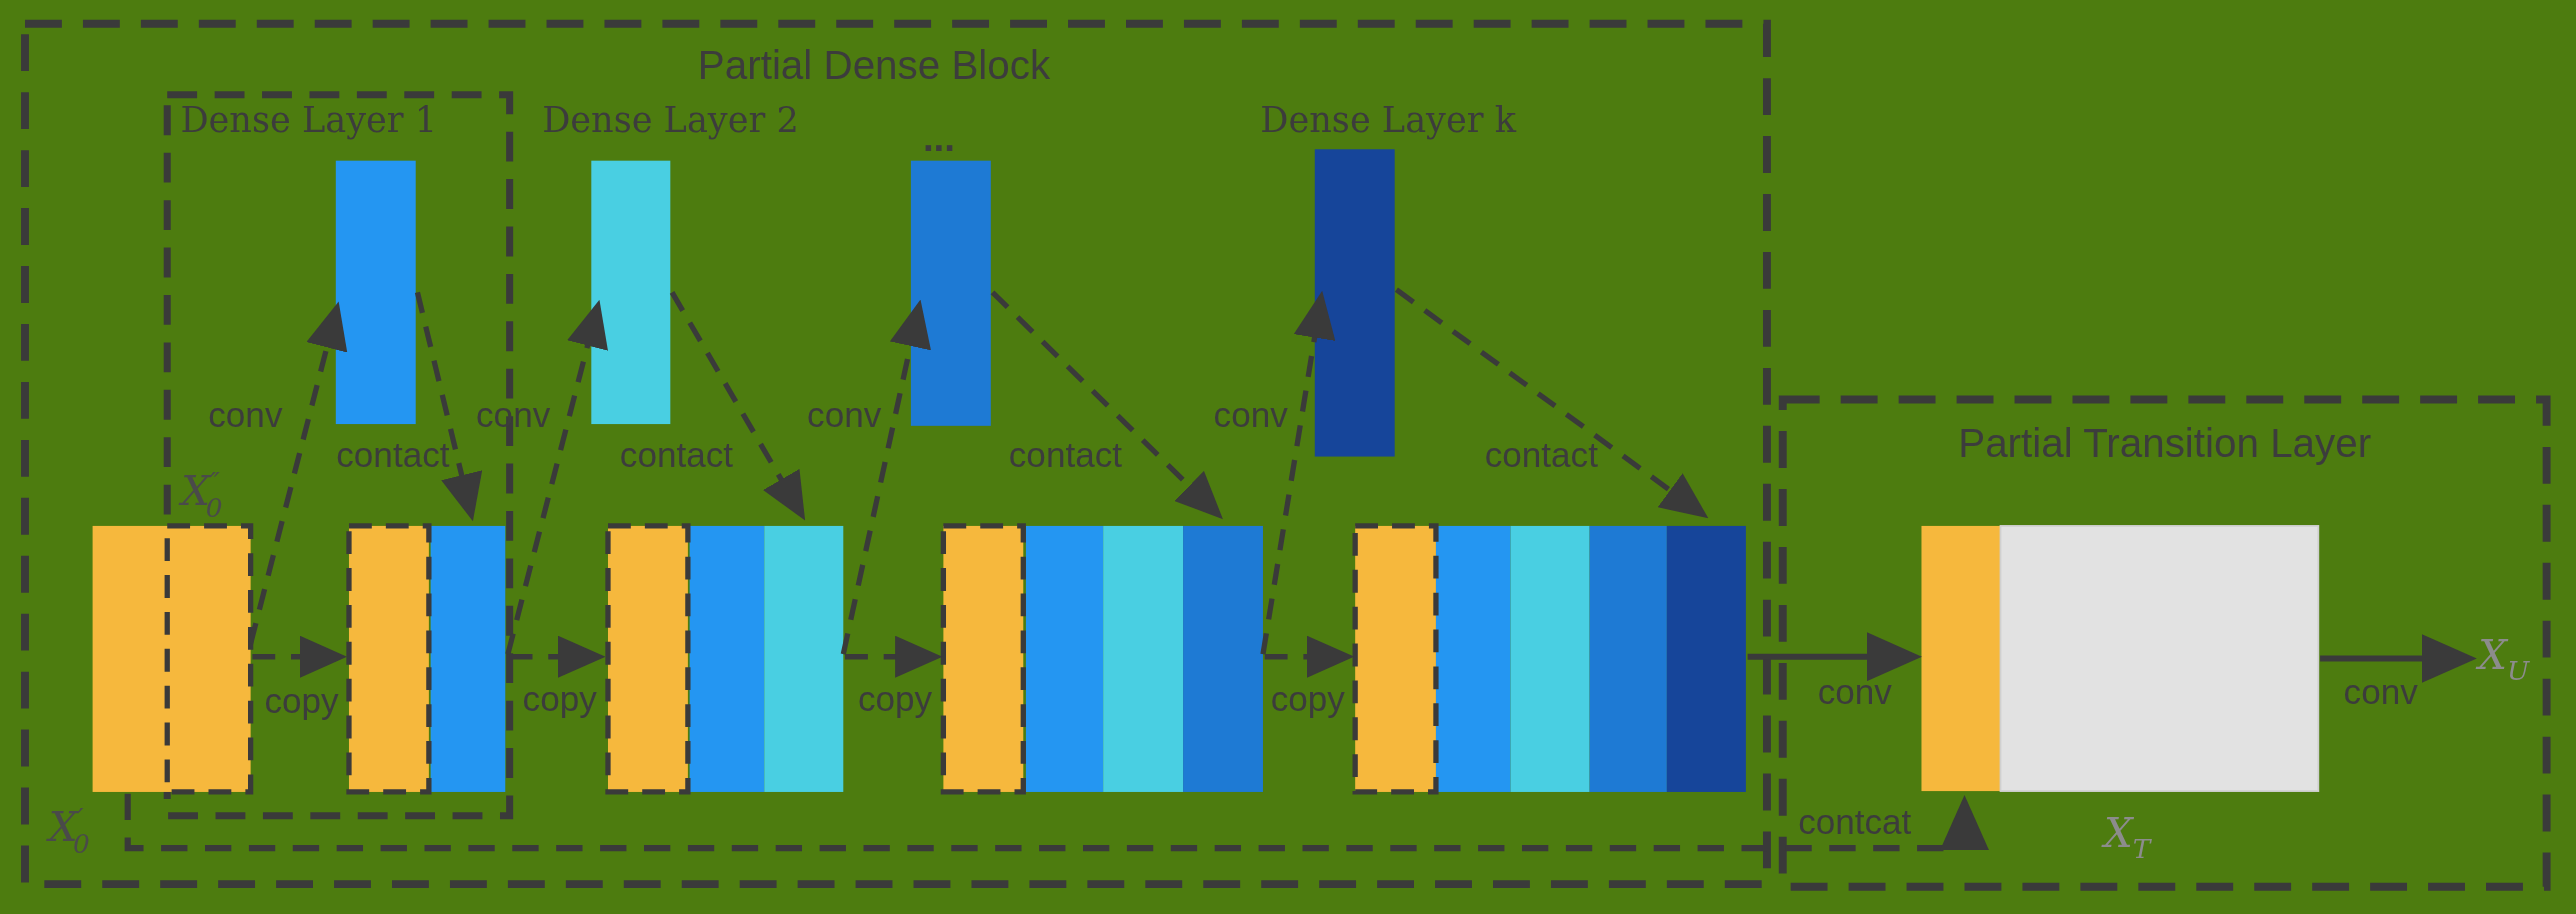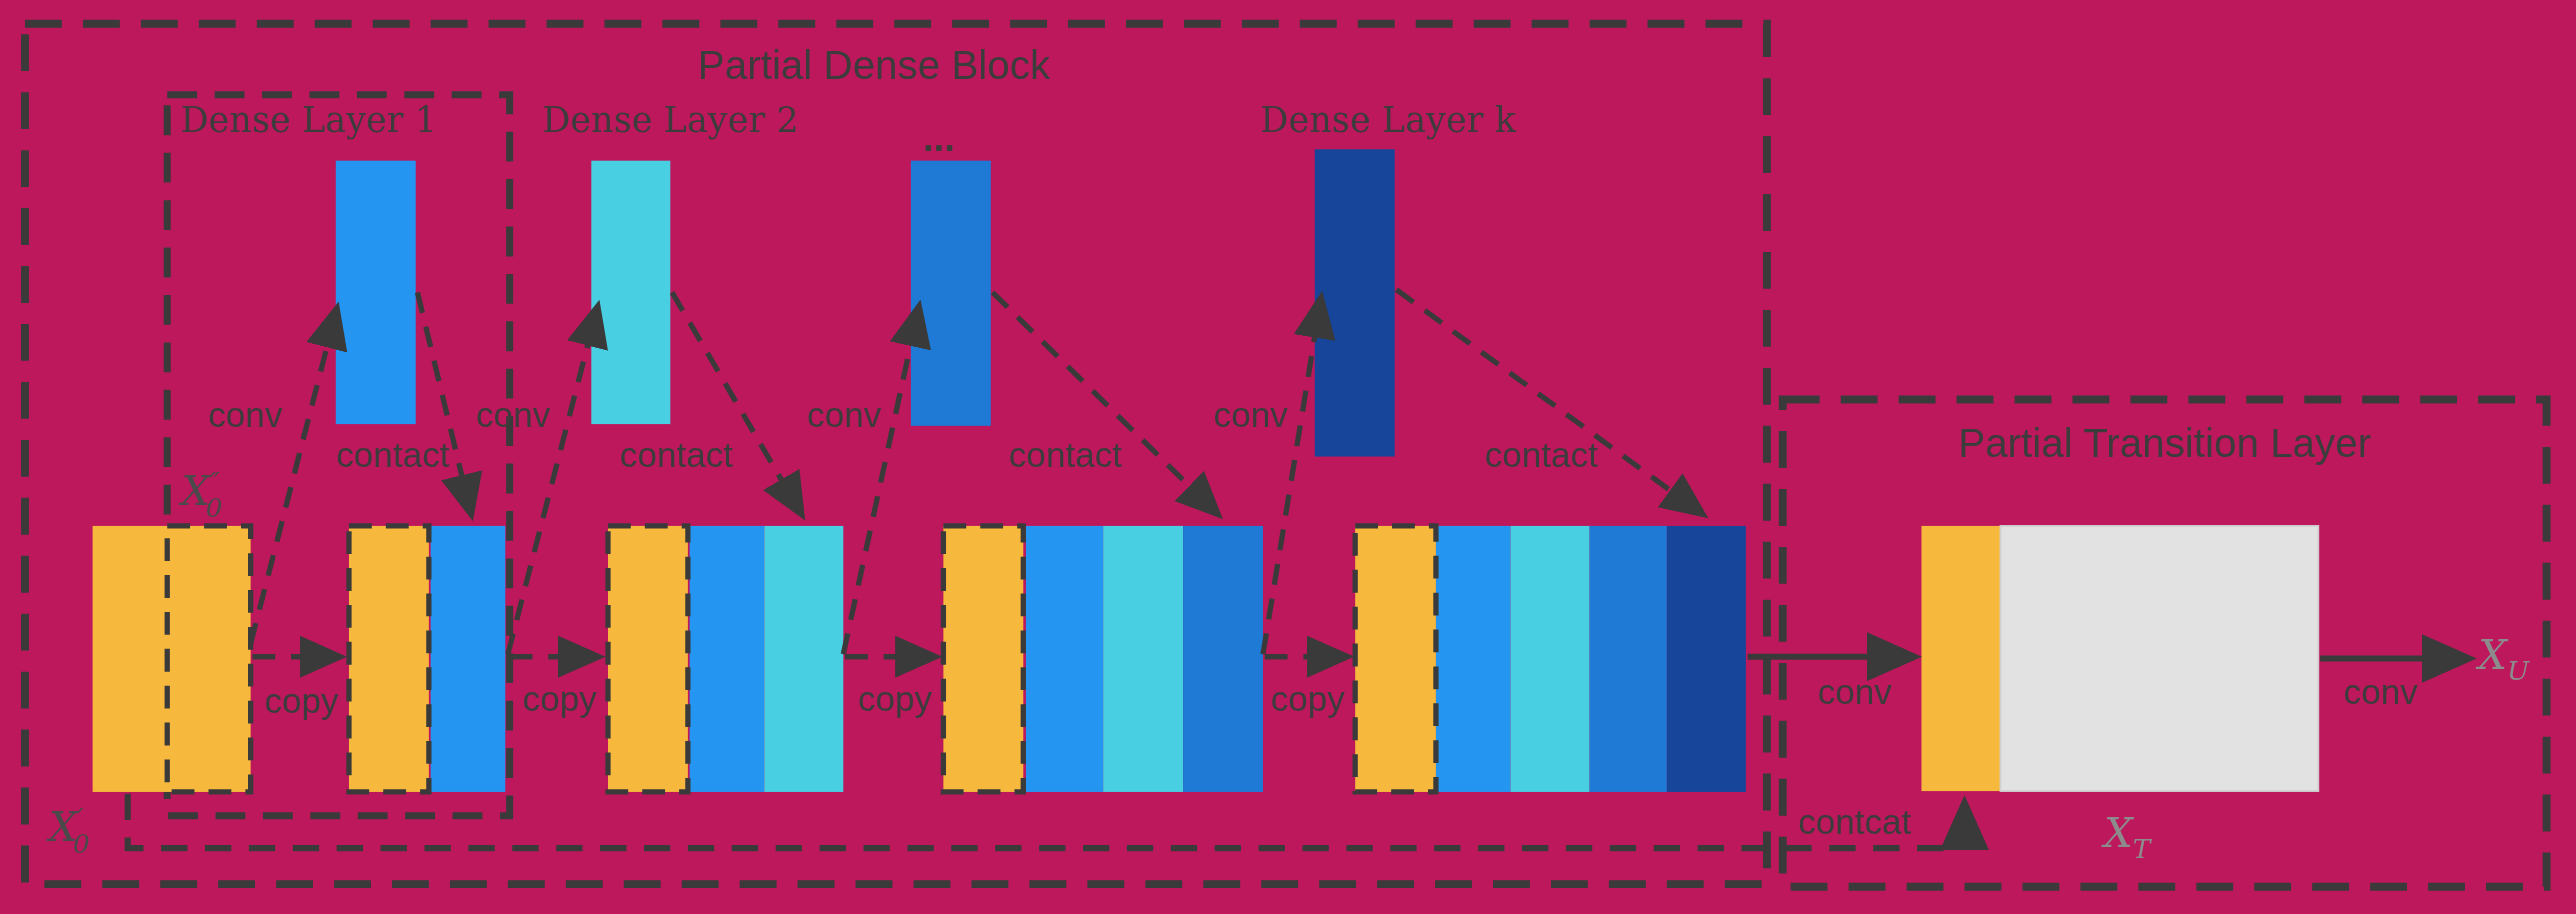--- a/index.html
+++ b/index.html
@@ -1,19 +1,19 @@
 <!DOCTYPE html>
 <html style="--line: #3A3A3A; --text: #3C3C3C; --math-dark: #4A4A4A; --math-gray: #8C8C8C;font-size:14px"><head>
 <meta charset="utf-8">
 <style>
   :root{
     --line:#3A3A3A; --text:#3C3C3C; --math-dark:#4A4A4A; --math-gray:#8C8C8C;
   }
   html,body{margin:0;padding:0;background:#ffffff;}
-  .stage{width:2576px;height:914px;position:relative;background:#be185d;overflow:hidden;}
+  .stage{width:2576px;height:914px;position:relative;background:#4d7c0f;overflow:hidden;}
   svg{display:block;}
   .sans{font-family:"Liberation Sans",sans-serif;fill:var(--text);}
   .serif{font-family:"DejaVu Serif",serif;fill:var(--text);}
   .math{font-family:"DejaVu Serif",serif;font-style:italic;}
   .box{fill:none;stroke:var(--line);}
   .edge{fill:none;stroke:var(--line);}
 </style>
 </head>
 <body>
 

